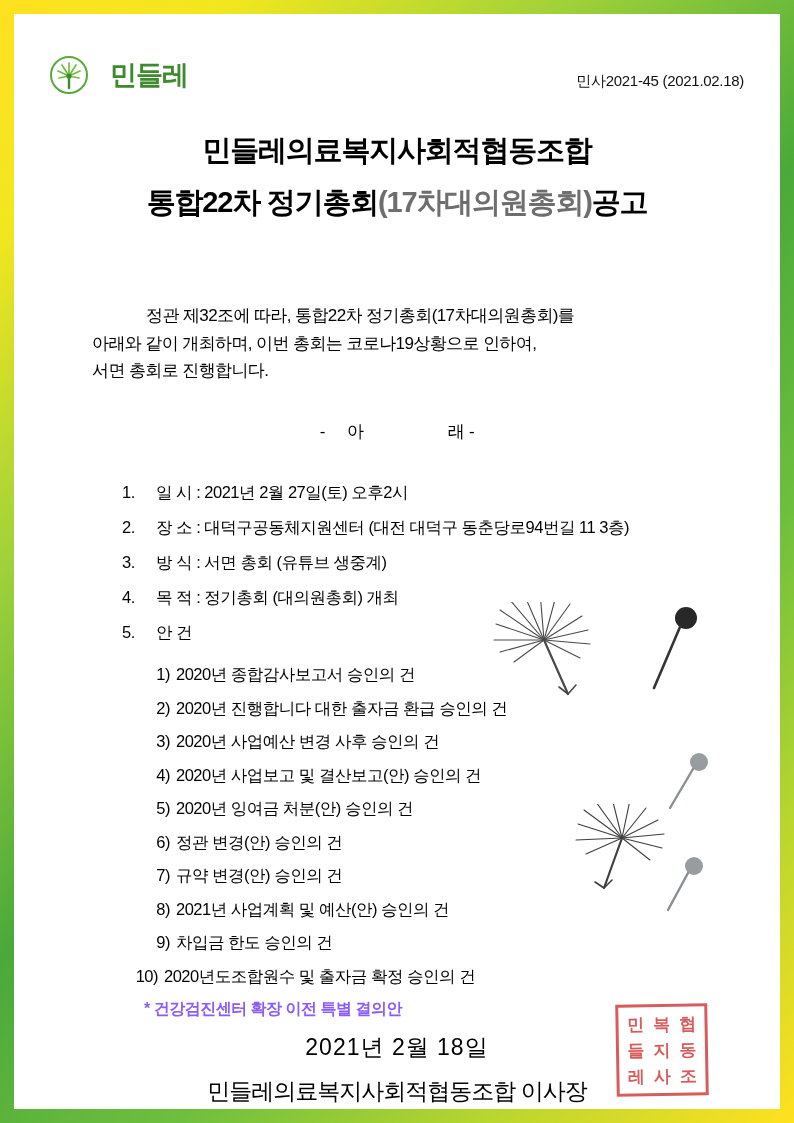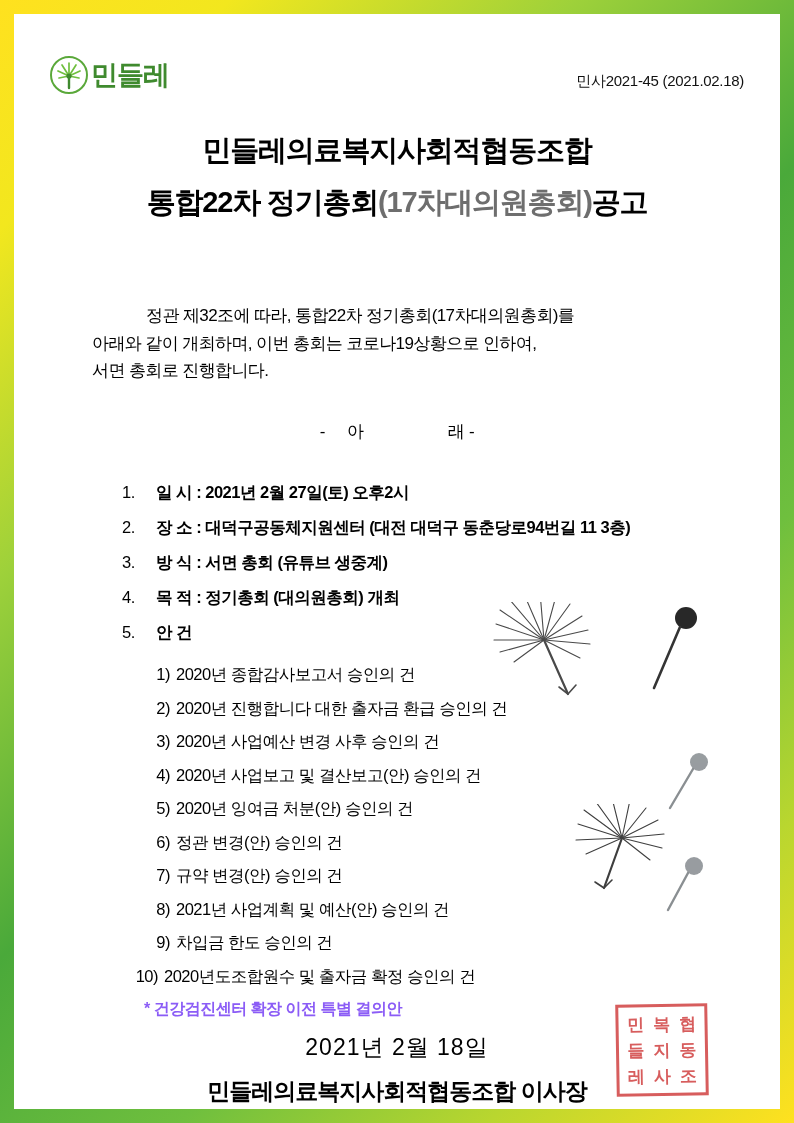--- a/index.html
+++ b/index.html
@@ -47,21 +47,21 @@
     left: 0;
     right: 0;
     height: 46px;
   }
   .logo {
     position: absolute;
     left: 36px;
     top: 0;
     display: flex;
     align-items: center;
-    gap: 3px;
+    gap: 22px;
   }
   .logo-mark {
     width: 38px;
     height: 38px;
     position: relative;
   }
   .logo-text {
     font-size: 27px;
     font-weight: bold;
     color: #3f8a2e;
@@ -143,21 +143,20 @@
     align-items: baseline;
     margin-bottom: 13px;
   }
   .item-no {
     width: 34px;
     flex: 0 0 34px;
     text-align: left;
   }
   .item-label {
     white-space: nowrap;
-    font-weight: bold;
   }
 
   
   .sub-items {
     position: absolute;
     top: 650px;
     left: 126px;
     right: 40px;
     font-size: 16.5px;
     letter-spacing: -0.5px;
@@ -196,21 +195,21 @@
     font-size: 23px;
     letter-spacing: 1px;
   }
   .footer-org {
     position: absolute;
     top: 1062px;
     left: 0;
     right: 0;
     text-align: center;
     font-size: 23px;
-    font-weight: bold;
+    font-weight: normal;
     letter-spacing: -1px;
   }
 
   
   .seal {
     position: absolute;
     right: 72px;
     top: 990px;
     width: 92px;
     height: 92px;

